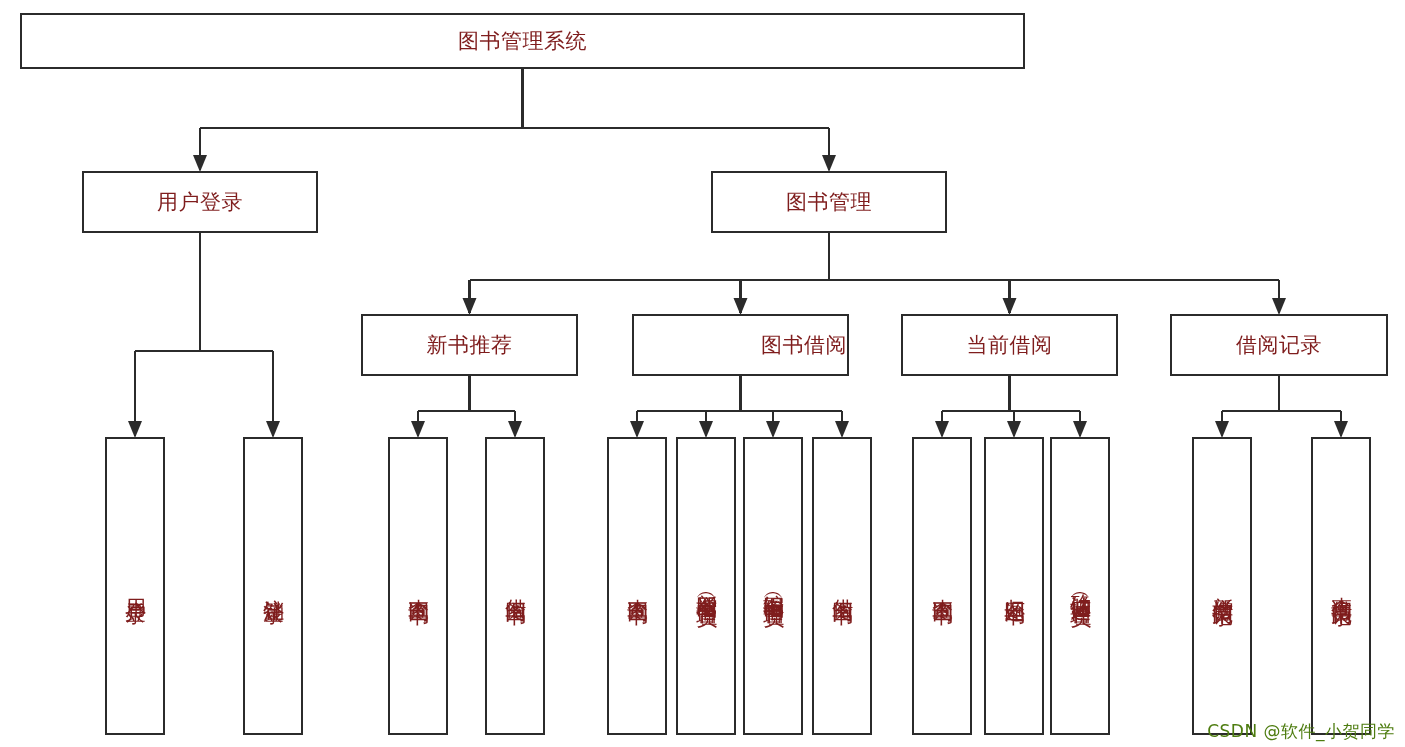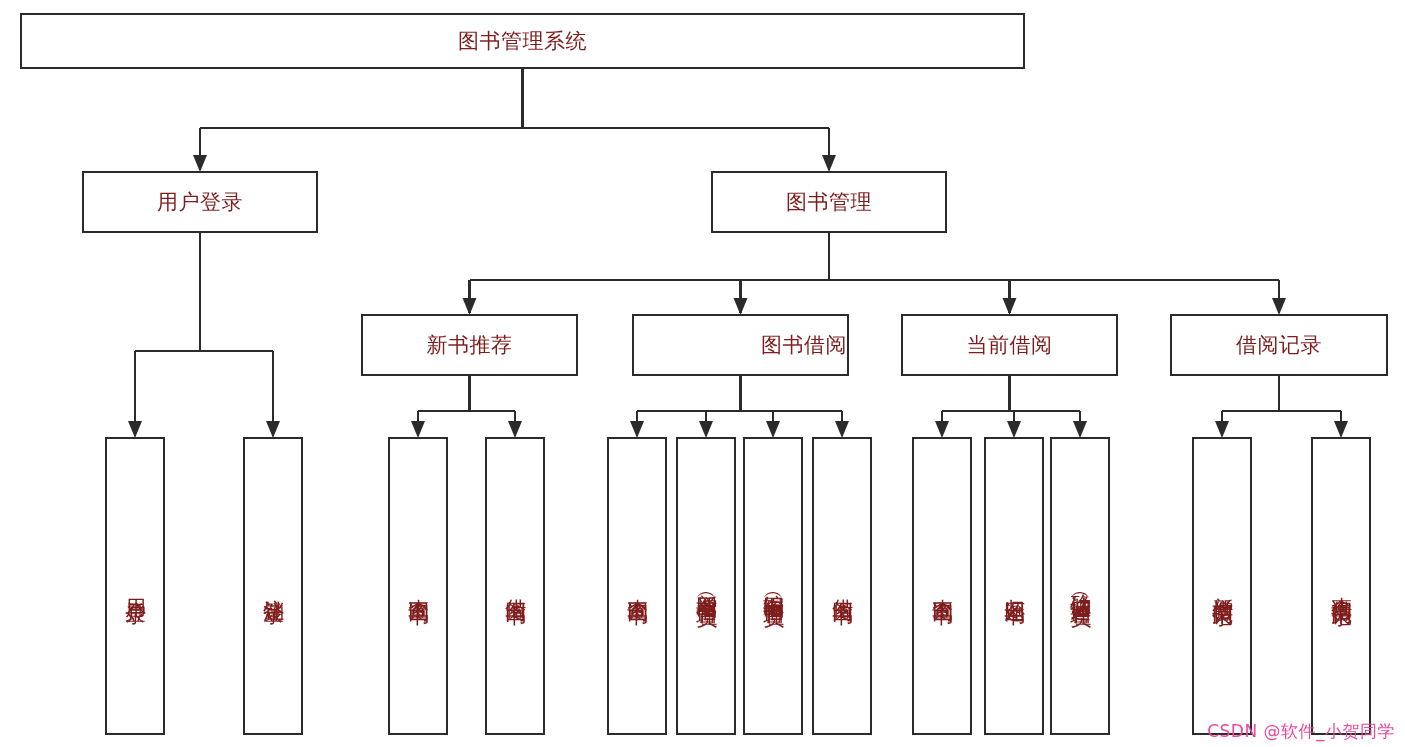--- a/index.html
+++ b/index.html
@@ -55,21 +55,21 @@
     font-size: 21px;
     line-height: 1.32;
     letter-spacing: 2px;
     max-height: 100%;
   }
   .watermark {
     position: absolute;
     right: 10px;
     bottom: 4px;
     font-size: 17px;
-    color: #ec4899;
+    color: #4d7c0f;
     white-space: nowrap;
     letter-spacing: 0.5px;
     pointer-events: none;
   }
 </style>
 </head>
 <body>
 
 <div id="stage">
 

